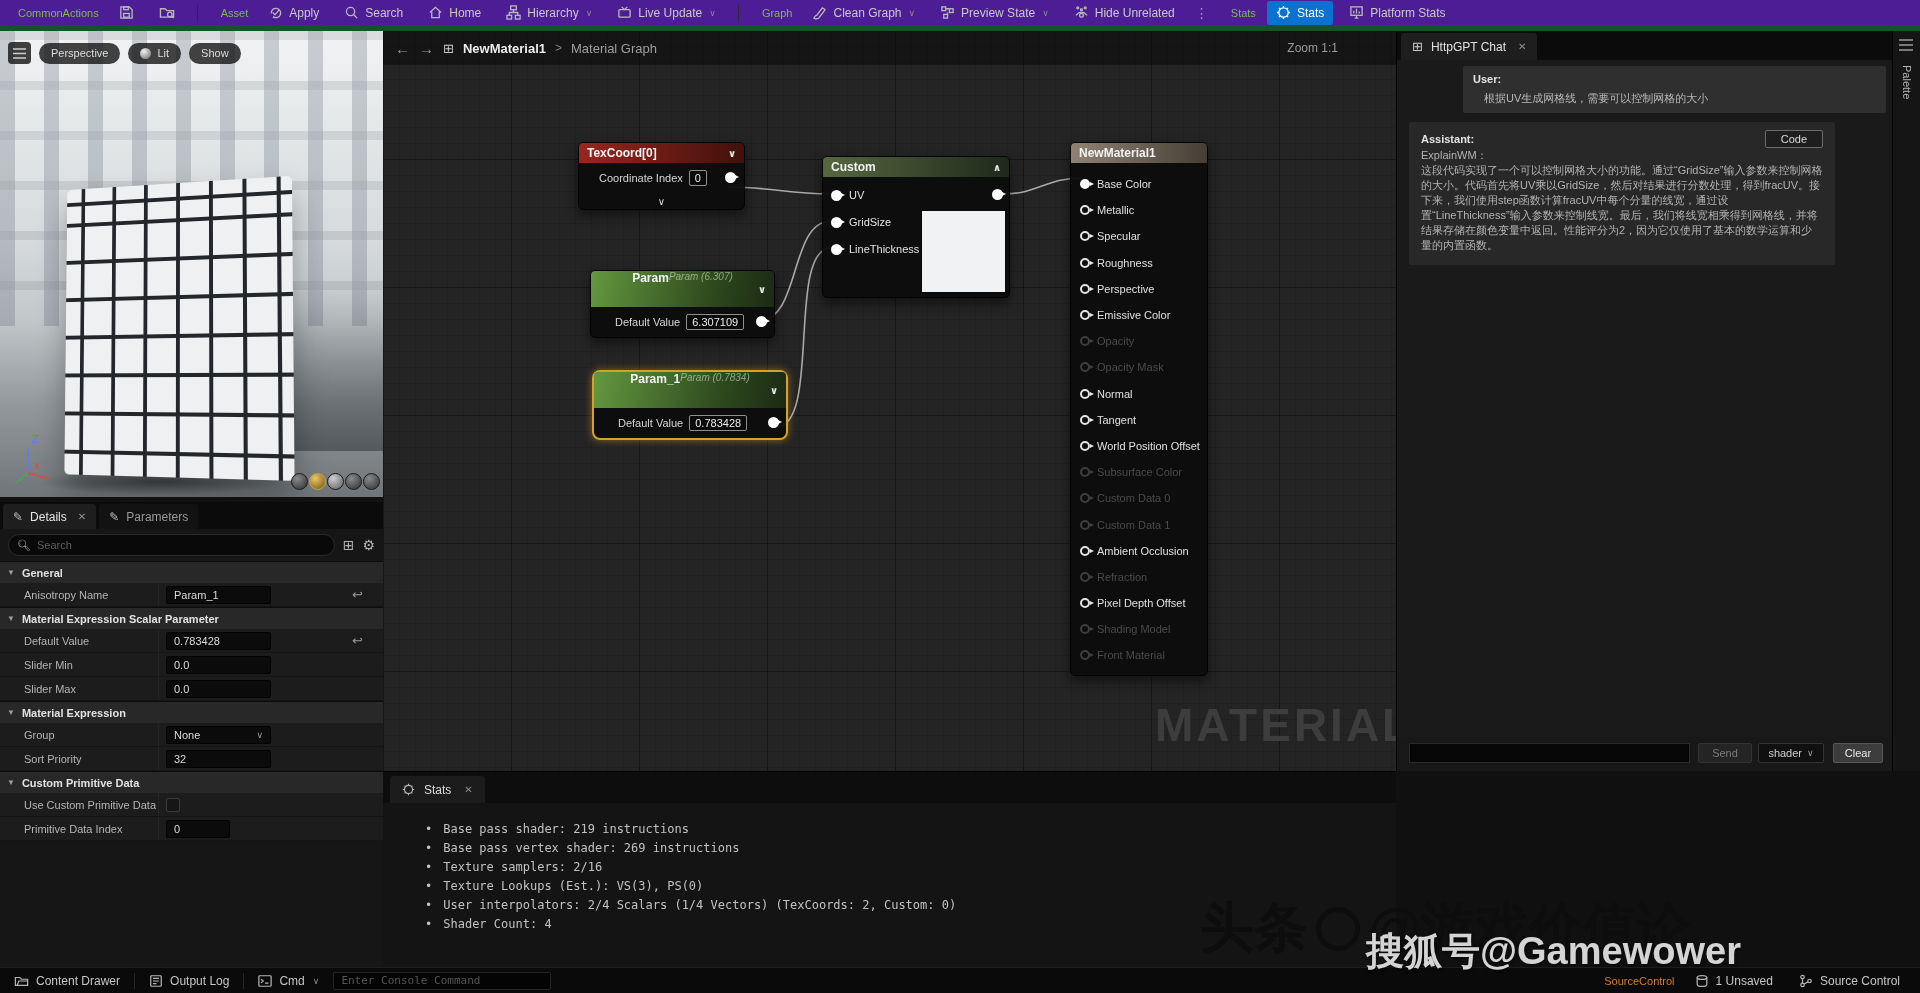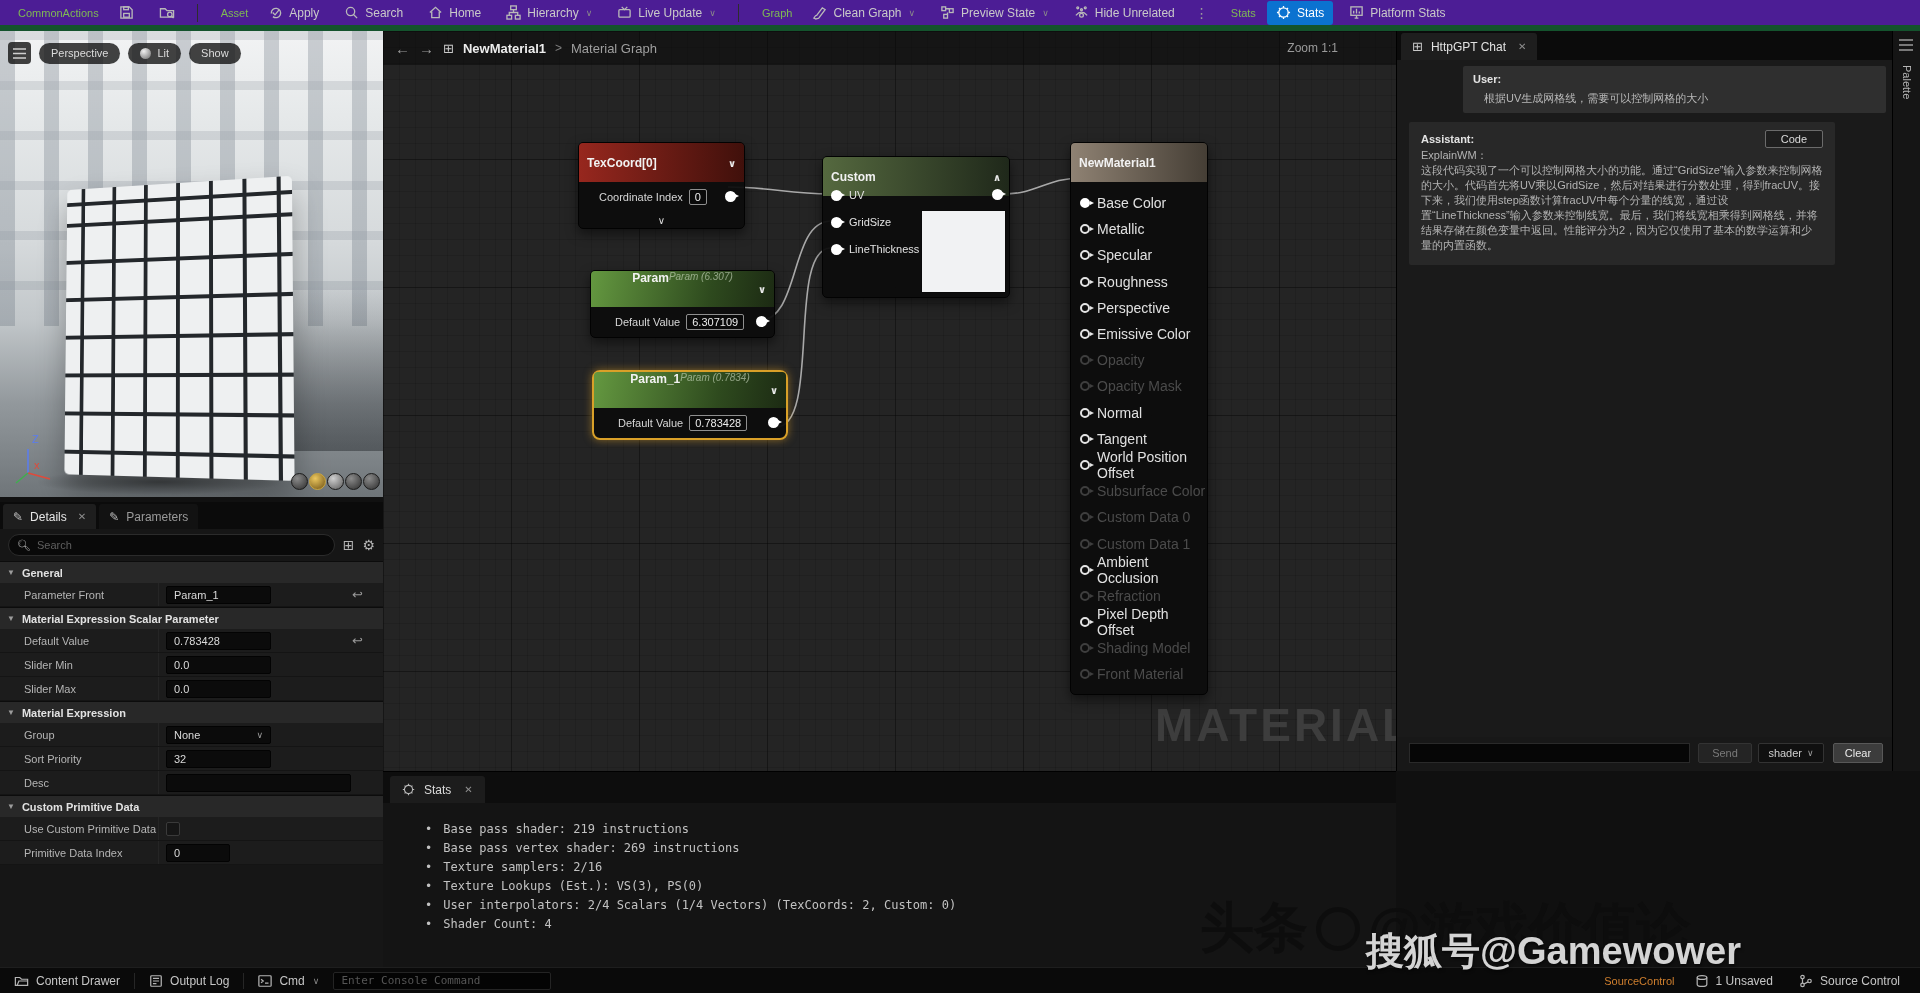--- a/index.html
+++ b/index.html
@@ -97,21 +97,21 @@
   .crumb-title{color:#ededed;font-size:13px;font-weight:bold}
   .crumb-sep{color:#7f7f7f;font-size:12px}
   .crumb-sub{color:#9f9f9f;font-size:13px}
   .zoom-label{position:absolute;right:58px;top:10px;color:#9a9a9a;font-size:12px;z-index:5}
   .wires{position:absolute;inset:0;pointer-events:none;z-index:2}
   .wm-material{position:absolute;left:772px;top:667px;font-size:46px;font-weight:bold;color:#3d3d3d;
     letter-spacing:3px;z-index:1}
 
   .node{position:absolute;background:rgba(13,13,13,.95);border:1px solid #020202;border-radius:5px;
     box-shadow:0 5px 12px rgba(0,0,0,.5);color:#d6d6d6;z-index:3}
-  .node-header{height:39px;border-radius:4px 4px 0 0;display:flex;align-items:center;padding:0 8px;
+  .node-header{height:20px;border-radius:4px 4px 0 0;display:flex;align-items:center;padding:0 8px;
     font-weight:bold;color:#f2f2f2;font-size:12px;position:relative}
   .node-header.tall{height:36px;align-items:flex-start;justify-content:center}
   .hdr-caret{position:absolute;right:8px;top:50%;transform:translateY(-50%);color:#eaeaea;font-size:10px}
   .subtitle{font-style:italic;font-weight:normal;font-size:10px;color:rgba(225,238,215,.55);line-height:11px}
   .hdr-red{background:linear-gradient(90deg,#97271e,#40100b)}
   .hdr-green{background:linear-gradient(100deg,#649840 0%,#2e4a1e 65%,#1c2a13 100%)}
   .hdr-sage{background:linear-gradient(90deg,#55693f,#1f281a)}
   .hdr-brown{background:linear-gradient(90deg,#8f8273,#453e35)}
   .node-row{display:flex;align-items:center;gap:6px;padding:0 8px;height:30px;position:relative;font-size:11px}
   .nval{background:#0a0a0a;border:1px solid #8f8f8f;border-radius:2px;padding:1px 5px;color:#ececec;font-size:11px}
@@ -124,21 +124,21 @@
     border-bottom:2.5px solid transparent;border-left:4px solid currentColor}
   .pin.filled{background:#fff;color:#fff}
   .pin.dim{color:#474747}
   .out-pin{position:absolute}
 
   .custom-square{position:absolute;left:98px;top:53px;width:85px;height:83px;background:#f1f2f3;
     border:1px solid #0a0a0a}
   .cust-row{position:absolute;left:8px;display:flex;align-items:center;gap:7px;font-size:11px;color:#e2e2e2}
 
   .mat-node{width:138px;padding-bottom:6px}
-  .mat-pin{display:flex;align-items:center;gap:7px;padding-left:9px;height:26.2px;font-size:14px;color:#e0e0e0}
+  .mat-pin{display:flex;align-items:center;gap:7px;padding-left:9px;height:26.2px;font-size:11px;color:#e0e0e0}
   .mat-pin .pin{width:10px;height:10px}
   .mat-pin.dim{color:#4b4b4b}
   .mat-pin.dim .pin{color:#3e3e3e}
 
   
   .stats{position:absolute;left:383px;top:771px;width:1013px;height:196px;background:#141414;border-top:1px solid #000}
   .stats-tabbar{height:31px;background:#0d0d0d;display:flex;align-items:flex-end}
   .stats-tab{height:27px;display:flex;align-items:center;gap:9px;background:#1c1c1c;padding:0 12px;
     font-size:12px;color:#dcdcdc;margin-left:7px;border-radius:3px 3px 0 0}
   .stats-body{padding-top:17px}
@@ -396,21 +396,21 @@
       </div>
       <span class="dicon">⊞</span>
       <span class="dicon">⚙</span>
     </div>
 
     <div class="dsection">
       <span class="tri">▼</span>
       <span>General</span>
     </div>
     <div class="drow">
-      <span>Parameter Front</span>
+      <span>Anisotropy Name</span>
       <span class="dval">Param_1</span>
       <button class="dreset">↩</button>
     </div>
 
     <div class="dsection">
       <span class="tri">▼</span>
       <span>Material Expression Scalar Parameter</span>
     </div>
     <div class="drow">
       <span>Default Value</span>
@@ -433,24 +433,20 @@
     <div class="drow">
       <span>Group</span>
       <span class="dval dropdown">
         <span>None</span>
         <span class="ddcaret">∨</span>
       </span>
     </div>
     <div class="drow">
       <span>Sort Priority</span>
       <span class="dval">32</span>
-    </div>
-    <div class="drow">
-      <span>Desc</span>
-      <span class="dval wide"></span>
     </div>
 
     <div class="dsection">
       <span class="tri">▼</span>
       <span>Custom Primitive Data</span>
     </div>
     <div class="drow">
       <span>Use Custom Primitive Data</span>
       <span class="dcheck"></span>
     </div>

